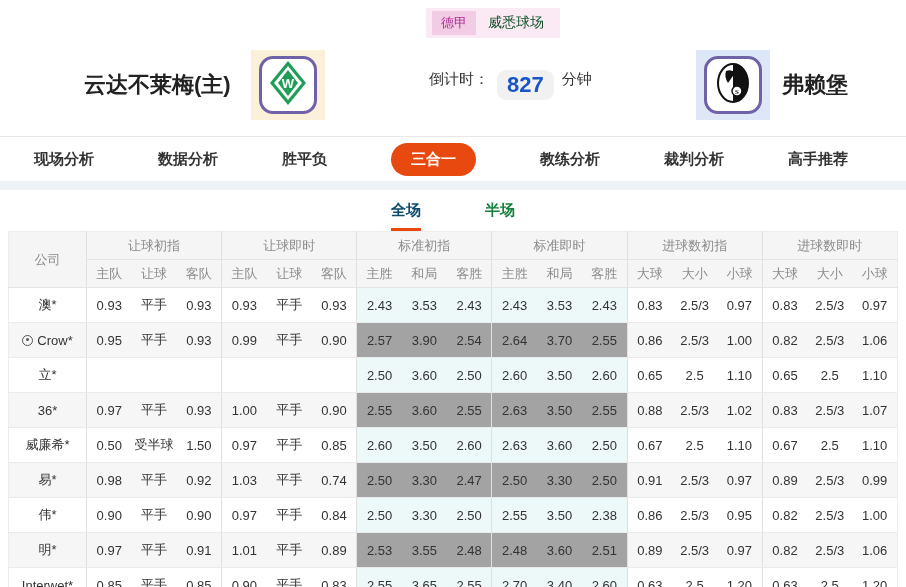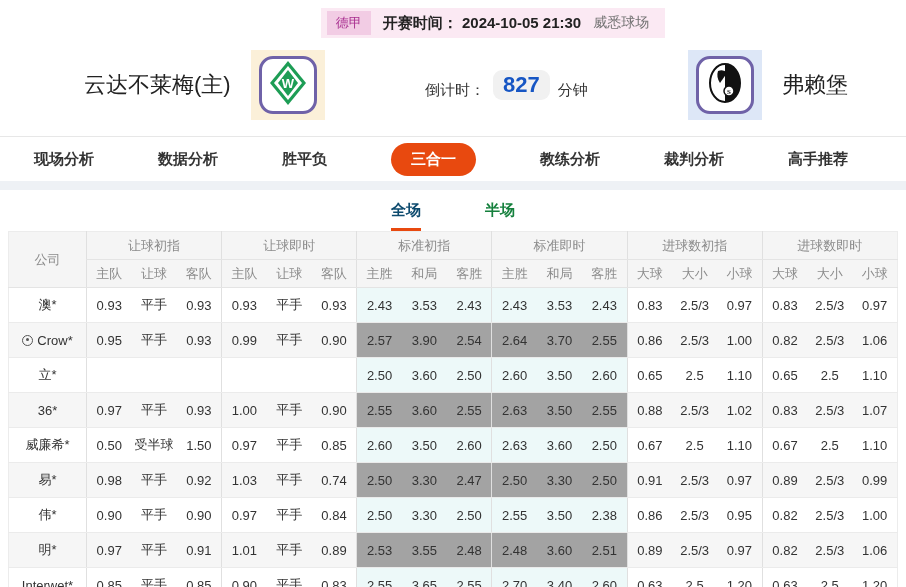--- a/index.html
+++ b/index.html
@@ -6,34 +6,34 @@
   html,body { width:906px; height:587px; overflow:hidden; background:#fff;
     font-family:"Liberation Sans","DejaVu Sans",sans-serif; }
 
   .top-area { background:#fff; border-bottom:1px solid #e7e7e7; }
 
   .match-bar-wrap { display:flex; justify-content:center; padding-top:8px; }
   .match-bar { display:flex; align-items:center; gap:12px; background:#fbe9f3;
     padding:3px 16px 3px 6px; transform:translateX(40px); }
   .league-badge { background:#f2cce4; color:#a93090; font-size:13px; padding:3px 9px; }
   .kickoff { font-size:15px; font-weight:bold; color:#222; }
-  .venue { font-size:14px; color:#737373; }
+  .venue { font-size:14px; color:#14532d; }
 
   .teams-row { display:flex; align-items:center; padding:12px 58px 16px 84px; }
   .team { display:flex; align-items:center; }
-  .team-name { font-size:22px; font-weight:normal; color:#222; white-space:nowrap; }
+  .team-name { font-size:22px; font-weight:bold; color:#222; white-space:nowrap; }
   .team.home .team-name { margin-right:20px; }
-  .team.away .team-name { margin-left:20px; }
+  .team.away .team-name { margin-left:12px; }
   .logo-box { width:74px; height:70px; display:flex; align-items:center; justify-content:center; }
   .logo-box.home-bg { background:#fbf0d9; }
   .logo-box.away-bg { background:#dde7f7; }
   .logo-inner { width:58px; height:58px; background:#fff; border:3px solid #6f62a8;
     border-radius:14px; display:flex; align-items:center; justify-content:center; }
 
-  .countdown { flex:1; display:flex; align-items:flex-end; justify-content:center; gap:8px; }
+  .countdown { flex:1; display:flex; align-items:flex-start; justify-content:center; gap:8px; }
   .countdown-label { font-size:15px; color:#333; }
   .countdown-value { font-size:22px; font-weight:bold; color:#1756c4; background:#f1f1f1;
     padding:2px 10px; border-radius:9px; }
   .countdown-unit { font-size:15px; color:#333; }
 
   .nav-bar { height:44px; display:flex; align-items:center; justify-content:flex-end;
     gap:64px; padding-right:58px; background:#fff; }
   .nav-item { font-size:15px; font-weight:bold; color:#333; cursor:pointer; text-decoration:none; white-space:nowrap; }
   .nav-item.active { background:#e8490f; color:#fff; padding:7px 20px; border-radius:17px; }
 
@@ -62,24 +62,20 @@
   .ball-icon::after { content:""; position:absolute; left:2.5px; top:2.5px; width:3px;
     height:3px; background:#555; border-radius:50%; }
 </style>
 </head>
 <body>
 
 <div class="top-area">
   <div class="match-bar-wrap">
     <div class="match-bar">
       <span class="league-badge">德甲</span>
-      <span class="kickoff">
-        <span>开赛时间：</span>
-        <span>2024-10-05 21:30</span>
-      </span>
       <span class="venue">威悉球场</span>
     </div>
   </div>
   <div class="teams-row">
     <div class="team home">
       <span class="team-name">云达不莱梅(主)</span>
       <div class="logo-box home-bg">
         <div class="logo-inner">
           <span>
             <svg width="38" height="46" viewBox="0 0 38 46">

